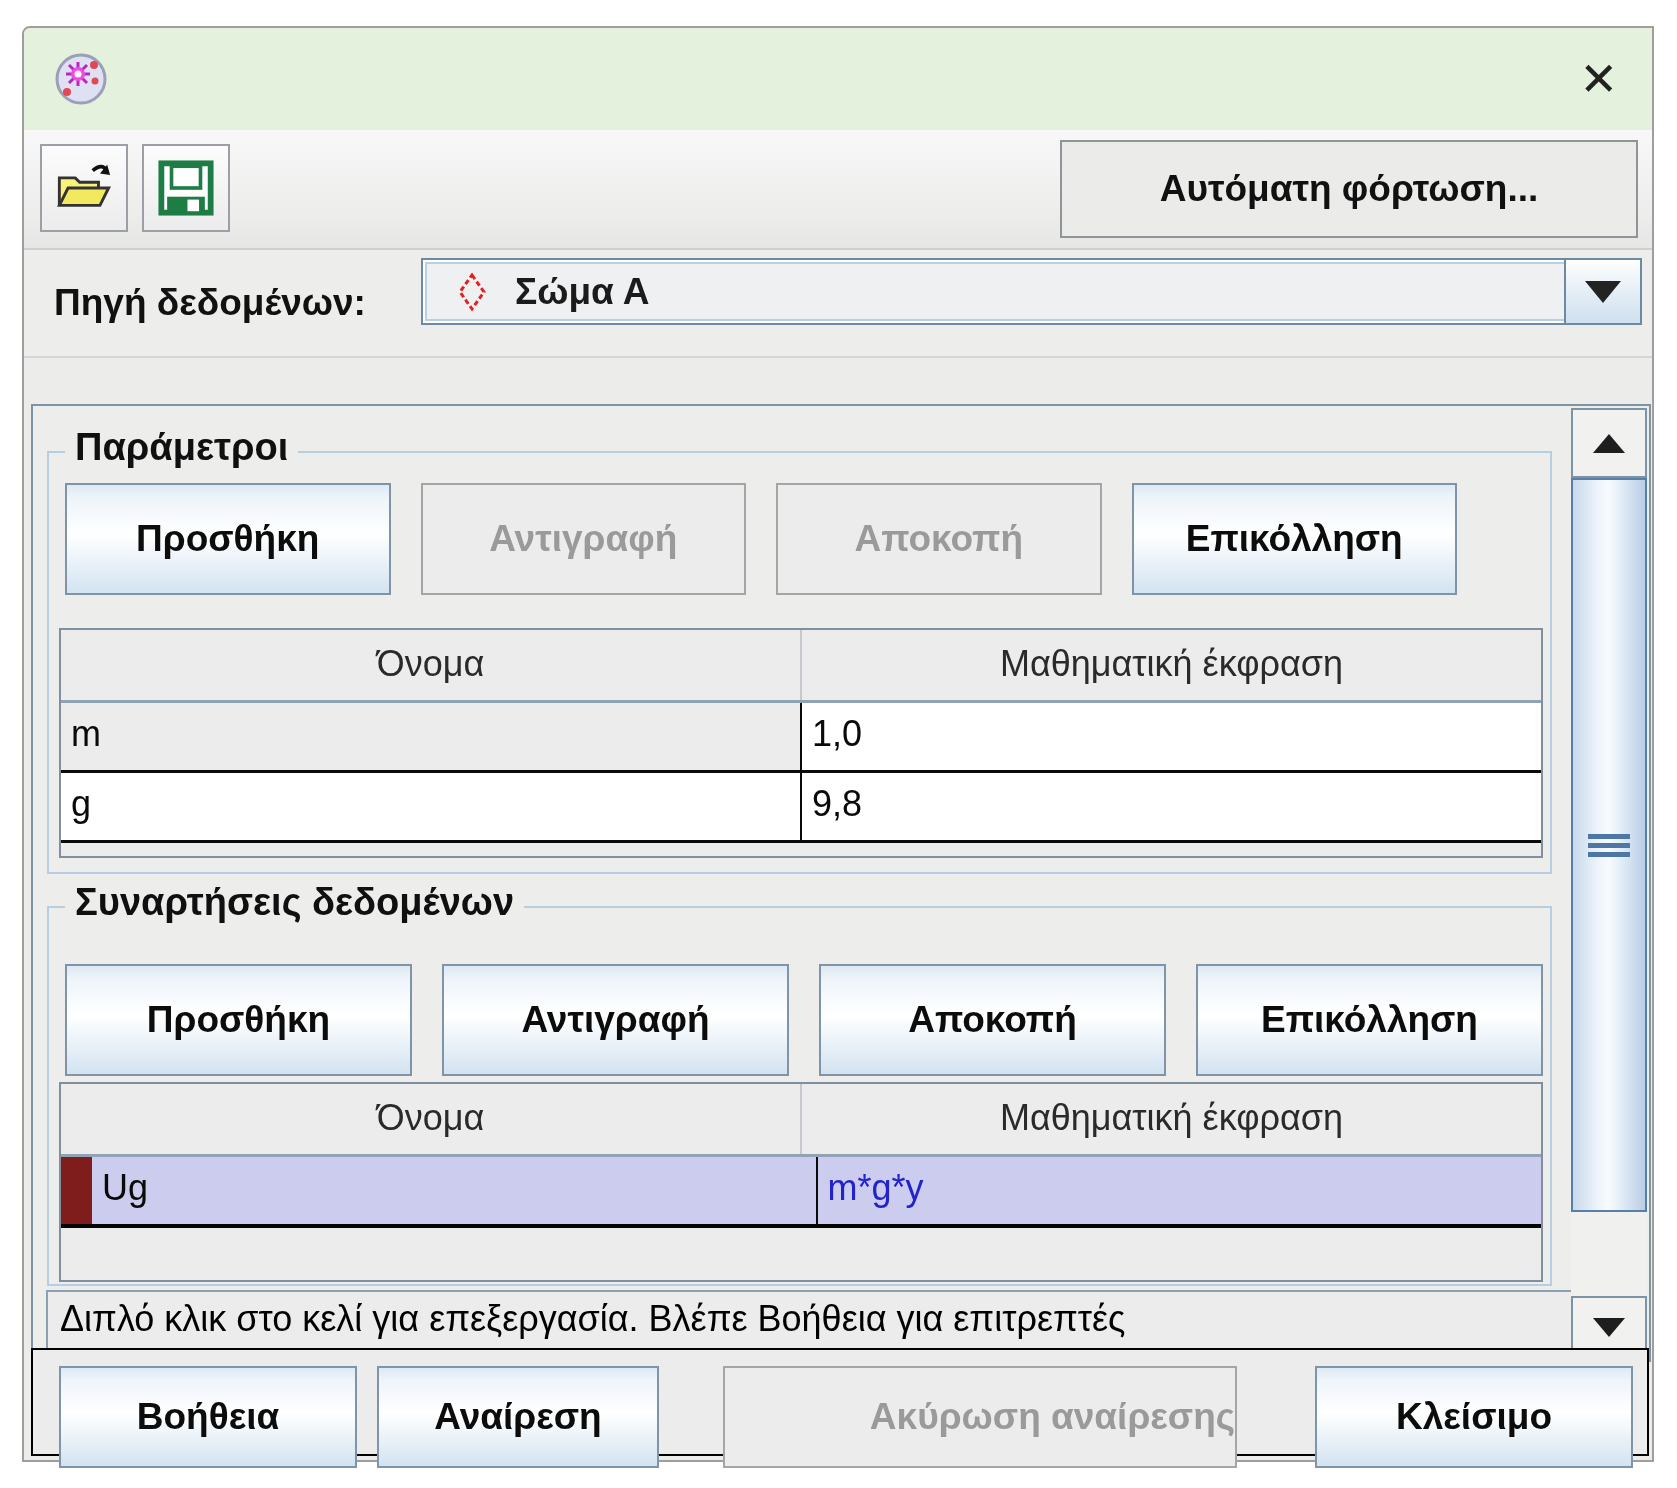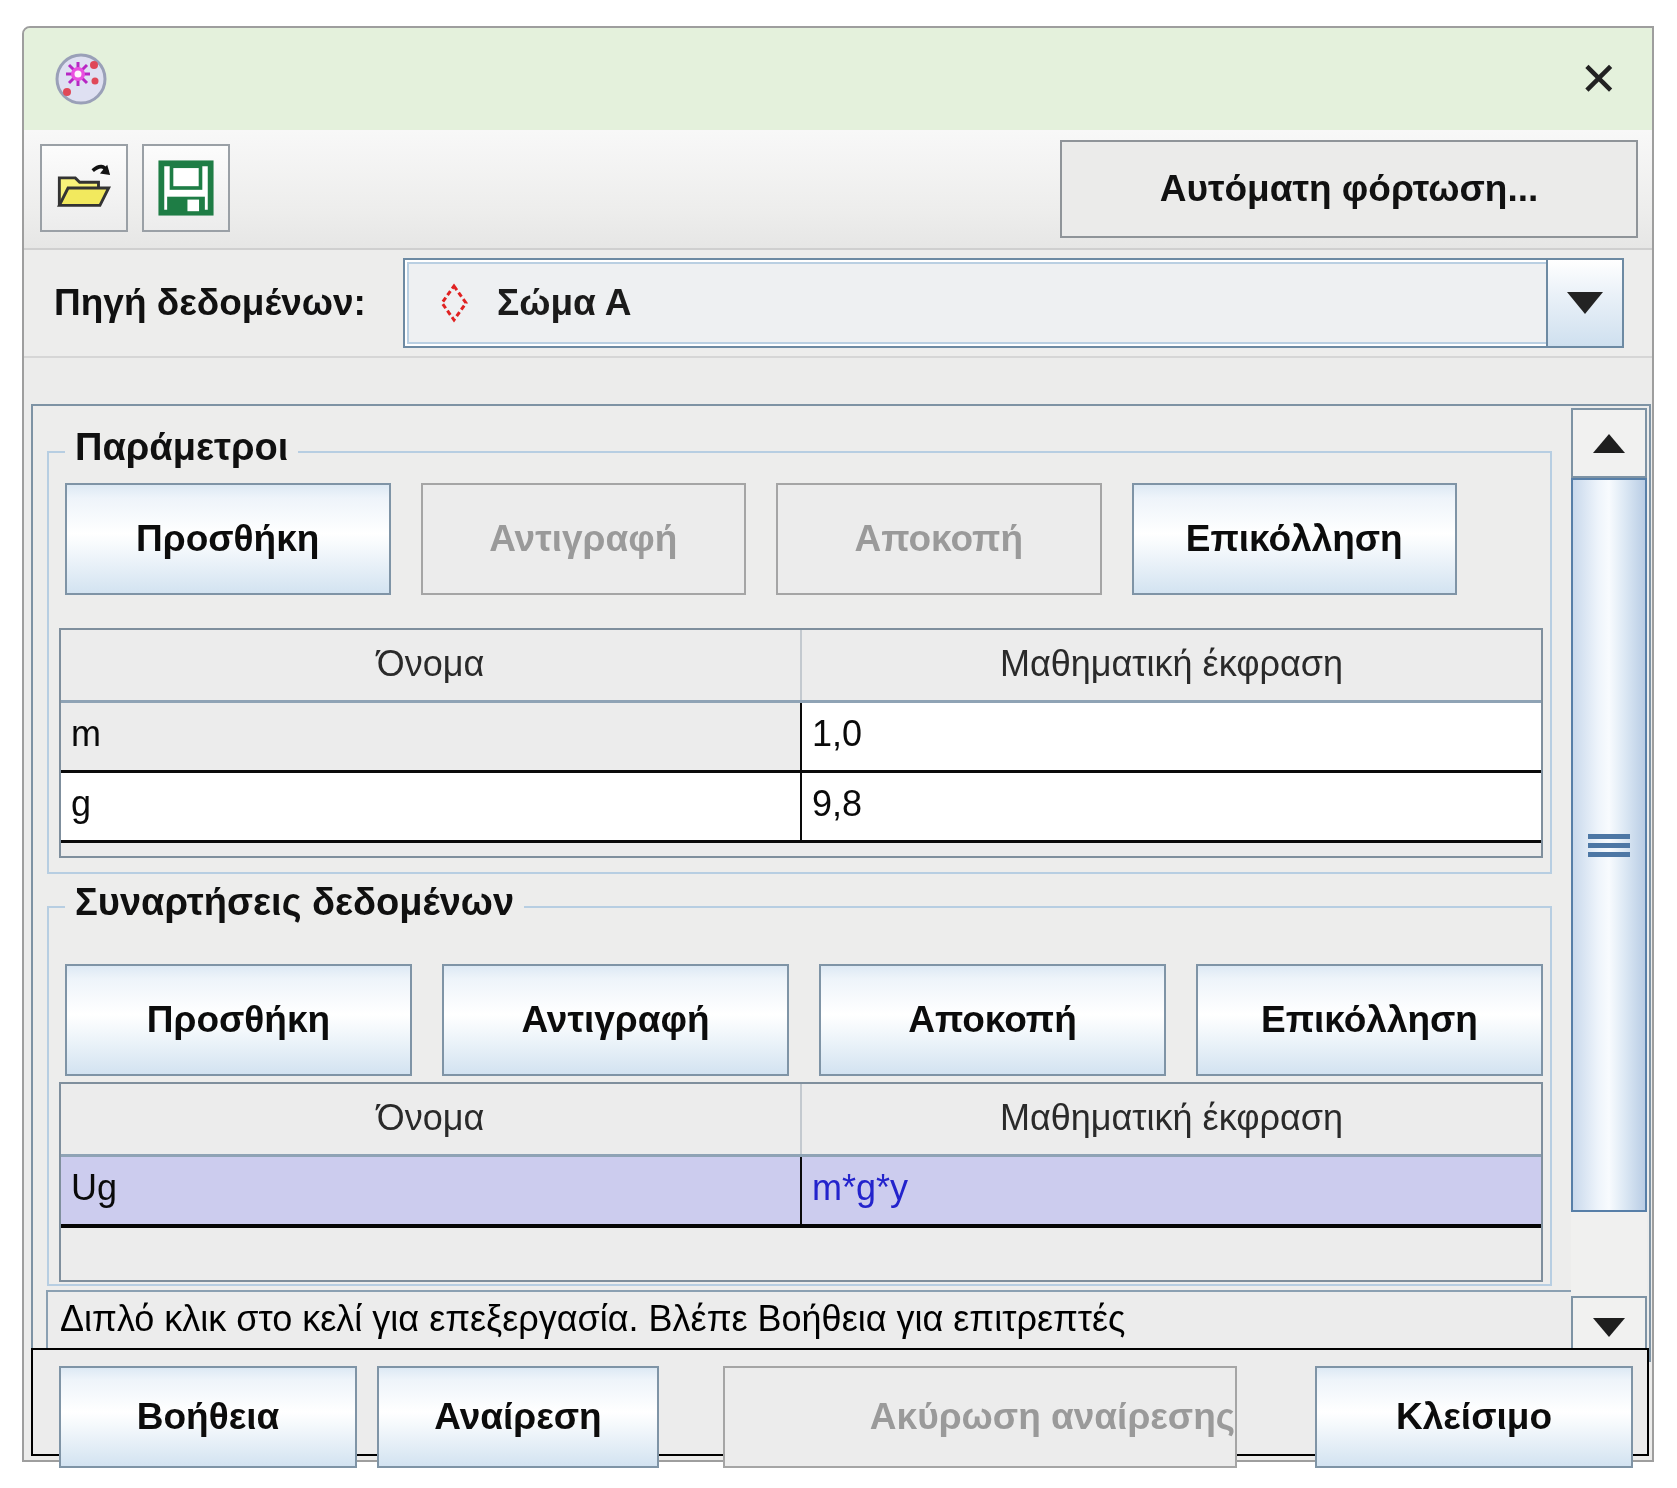--- a/index.html
+++ b/index.html
@@ -40,21 +40,21 @@
     background:#ebebea;border:2px solid #8f9499;
     font-family:inherit;font-size:37px;font-weight:bold;color:#111;text-align:center;
   }
   
   .datasource{
     position:absolute;left:0;top:222px;right:0;height:108px;background:#ededec;
     border-bottom:2px solid #d6d6d6;box-sizing:border-box;
   }
   .ds-label{position:absolute;left:30px;top:0;height:106px;line-height:106px;font-size:37px;font-weight:bold;color:#111;}
   .combo{
-    position:absolute;left:379px;top:8px;width:1221px;height:90px;box-sizing:border-box;
+    position:absolute;left:397px;top:8px;width:1221px;height:67px;box-sizing:border-box;
     background:#eef0f2;border:2px solid #6d8aa3;
     box-shadow:inset 0 0 0 2px #ffffff, inset 0 0 0 4px #b9cfe2;
     display:flex;align-items:center;
   }
   .diamond-icon{margin-left:34px;width:30px;height:42px;flex:0 0 auto;display:block;}
   .combo-text{margin-left:28px;font-size:37px;font-weight:bold;color:#1b1b1b;}
   .combo-arrow-btn{
     margin-left:auto;width:74px;align-self:stretch;
     background:linear-gradient(180deg,#ffffff 0%,#eaf1f8 40%,#cfe0ef 100%);
     border-left:2px solid #6d8aa3;display:flex;align-items:center;justify-content:center;
@@ -93,21 +93,21 @@
   }
   .tbl1{top:175px;height:230px;}
   .tbl2{top:174px;height:200px;}
   .tbl-head{display:flex;height:70px;border-bottom:3px solid #8fa3b5;background:#ececec;}
   .th{flex:1;box-sizing:border-box;text-align:center;font-size:36px;color:#2a2a2a;line-height:67px;}
   .th + .th{border-left:2px solid #c3c9cf;}
   .tr{display:flex;height:67px;border-bottom:3px solid #0a0a0a;background:#ffffff;}
   .td{flex:1;box-sizing:border-box;font-size:36px;color:#0a0a0a;line-height:62px;padding-left:10px;white-space:nowrap;overflow:hidden;}
   .td.expr{border-left:2px solid #0a0a0a;}
   .td.dim{background:#ececec;}
-  .tr.selected{background:#7f1d1d;border-bottom:4px solid #050505;}
+  .tr.selected{background:#7f1d1d;border-bottom:4px solid #050505;padding-left:31px;}
   .tr.selected .td{background:#ccccee;}
   .tr.selected .td.expr{color:#2323cc;}
   
   .statusbox{
     position:absolute;left:1px;top:884px;width:1536px;height:70px;box-sizing:border-box;
     background:#ececec;border:2px solid #8ba0b2;overflow:hidden;padding:6px 12px 0 12px;
   }
   .status-text{font-size:36px;color:#000000;white-space:nowrap;}
   
   .scrollbar{

